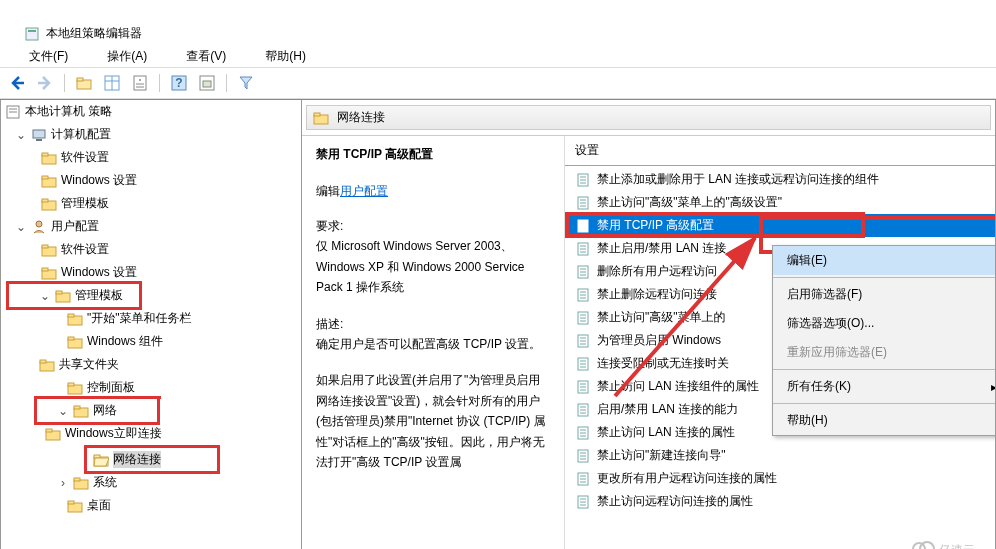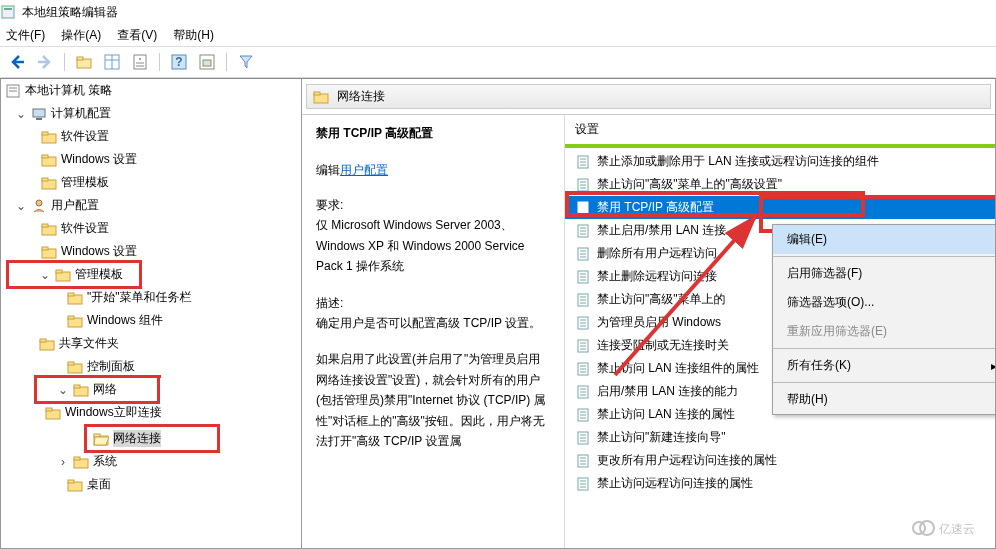--- a/index.html
+++ b/index.html
@@ -1,20 +1,20 @@
 <!DOCTYPE html>
 <html><head>
 <meta charset="utf-8">
 <style>
   * { box-sizing: border-box; font-family: "Microsoft YaHei", "Segoe UI", sans-serif; font-size: 12px; }
   html,body { margin:0; padding:0; width:996px; height:549px; background:#fff; overflow:hidden; }
-  .titlebar { padding:4px 0; display:flex; align-items:flex-start; gap:6px; }
+  .titlebar { padding:4px 24px; display:flex; align-items:center; gap:6px;margin-top:21px; }
   .titlebar .icon { width:16px; height:16px; display:inline-flex; align-items:center; justify-content:center; }
   .menubar { padding:2px 6px; display:flex; gap:16px; border-bottom:1px solid #ddd; }
-  .menubar span { display:inline-block; }
+  .menubar span { display:inline-block;margin-left:23px; }
   .toolbar { padding:4px 6px; display:flex; align-items:center; gap:6px; border-bottom:1px solid #ddd; }
   .toolbar .sep { width:1px; height:18px; background:#ccc; margin:0 2px; }
   .tb-btn { width:22px; height:22px; display:inline-flex; align-items:center; justify-content:center; }
   .body { display:flex; height:calc(549px - 78px); border-top:1px solid #888; }
   .tree { width:302px; border:1px solid #999; border-top:none; overflow:hidden; background:#fff; }
   .tree-header { padding:4px 6px; display:flex; align-items:center; gap:6px; }
   .tree ul { list-style:none; margin:0; padding:0; }
   .tree li { white-space:nowrap; }
   .node { display:flex; align-items:center; gap:4px; padding:3px 0; }
   .twisty { width:12px; display:inline-flex; justify-content:center; color:#555; }
@@ -25,21 +25,21 @@
   .redbox { outline:3px solid #d33; outline-offset:0px; }
   .content { flex:1; border:1px solid #999; border-top:none; border-left:none; position:relative; overflow:hidden; }
   .content-header { background:#fff; padding:2px 0; border-bottom:1px solid #ccc; }
   .content-header-inner { background:linear-gradient(#f7f7f7,#e9e9e9); margin:3px 4px; padding:3px 6px; display:flex; align-items:center; gap:8px; border:1px solid #ccc; }
   .content-body { display:flex; height:calc(100% - 32px); }
   .left-col { width:262px; padding:10px 14px; }
   .left-col h3 { margin:0 0 20px 0; font-size:12px; font-weight:bold; }
   .left-col a { color:#0066cc; text-decoration:underline; }
   .left-col .section { margin-top:16px; line-height:1.7; }
   .right-col { flex:1; border-left:1px solid #ddd; position:relative; }
-  .col-head { padding:6px 10px; border-bottom:4px solid #84cc16; }
+  .col-head { padding:6px 10px; border-bottom:1px solid #84cc16; }
   .setting-list { padding:2px 0; }
   .setting-row { display:flex; align-items:center; gap:6px; padding:3px 10px; }
   .setting-row .doc-icon { width:16px; height:16px; display:inline-flex; }
   .setting-row.highlighted { background:#0078d7; color:#fff; }
   .bigredbox { position:absolute; border:4px solid #d33; pointer-events:none; z-index:5; }
   .context-menu { position:absolute; left:766px; top:216px; width:240px; background:#f2f2f2; border:1px solid #a0a0a0; box-shadow:2px 2px 4px rgba(0,0,0,.25); z-index:10; }
   .context-menu .item { padding:6px 14px; display:flex; justify-content:space-between; align-items:center; }
   .context-menu .item.disabled { color:#888; }
   .context-menu .item.selected { background:#cbe3f8; }
   .context-menu hr { border:none; border-top:1px solid #bbb; margin:2px 0; }

